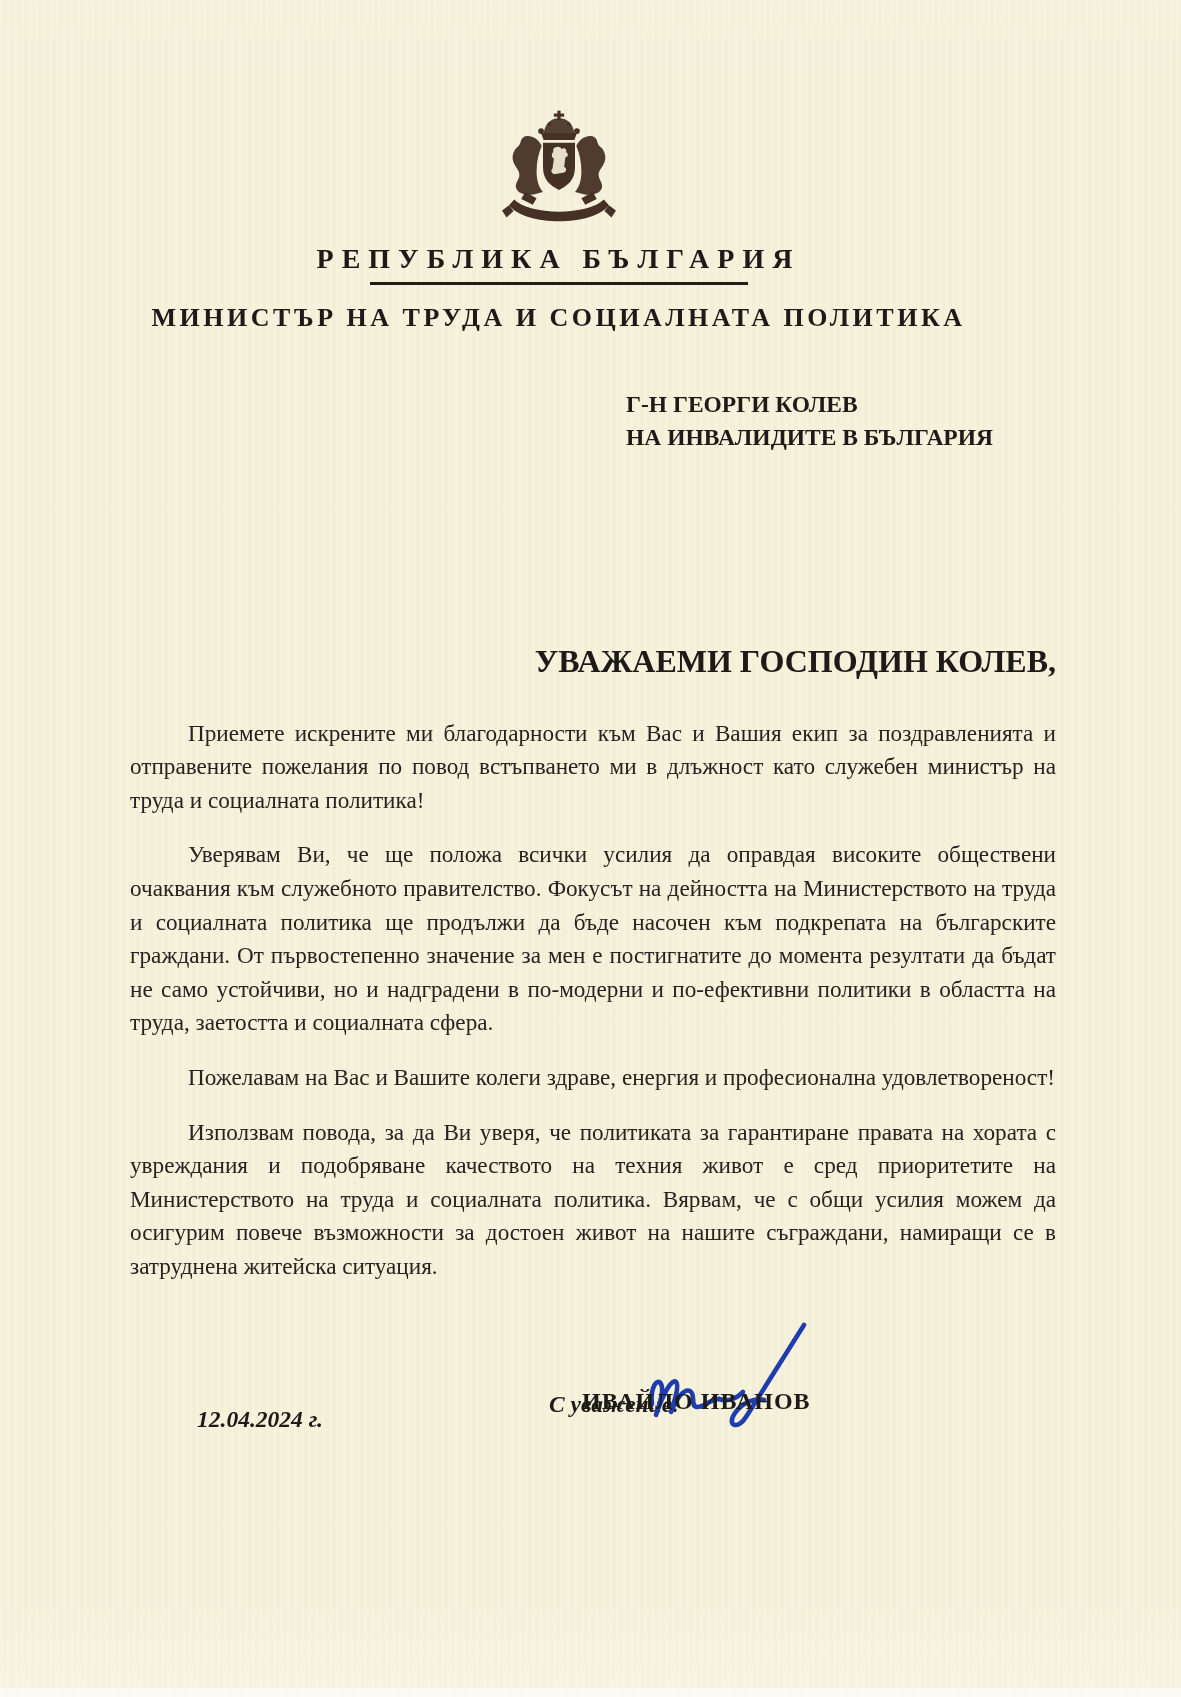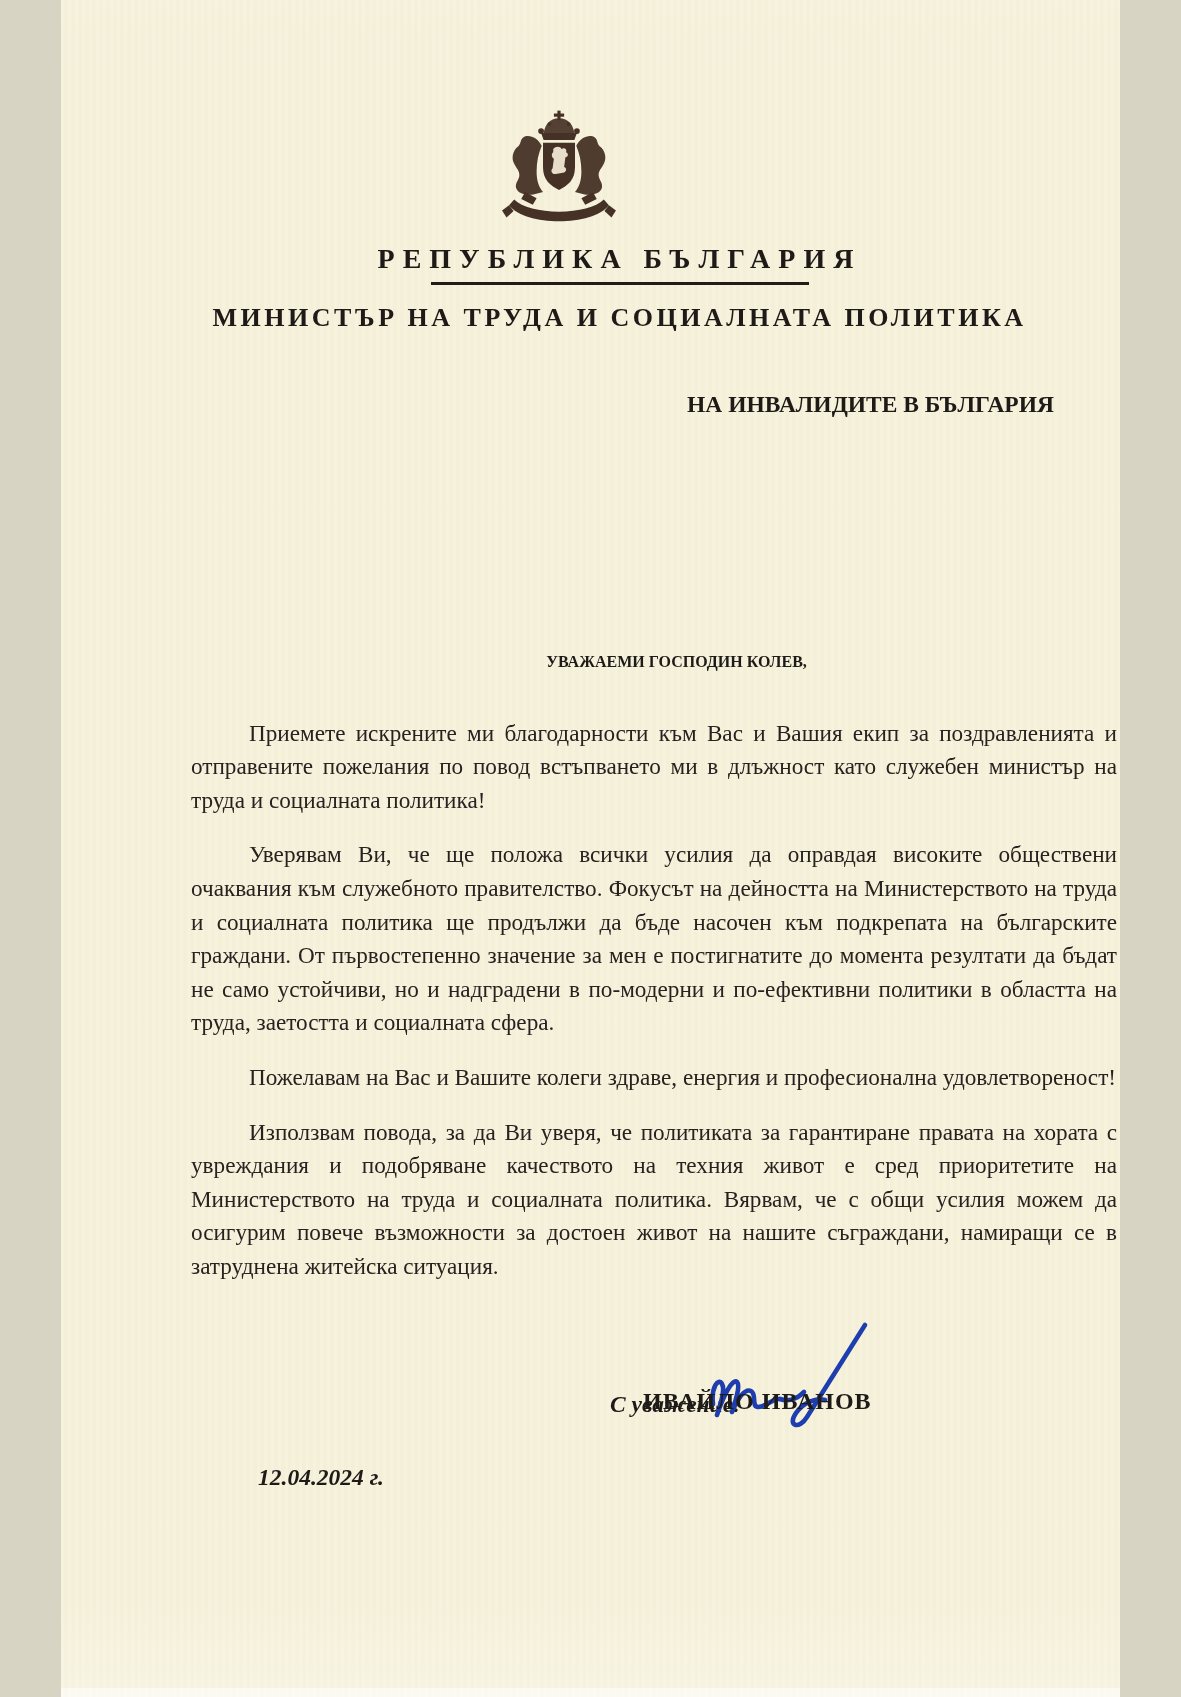--- a/index.html
+++ b/index.html
@@ -6,21 +6,21 @@
   :root{
     --paper:#f7f2db;
     --ink:#262220;
     --ink-strong:#1d1a18;
     --sig:#1e3eb0;
     --emblem:#463126;
   }
   html,body{margin:0;padding:0;background:#d8d4c4;}
   .page{
     position:relative;
-    width:1059px;height:1697px;
+    width:1181px;height:1697px;
     margin:0 auto;
     background:var(--paper);
     background-image:
       linear-gradient(180deg, rgba(255,255,255,.05) 0%, rgba(0,0,0,0) 6%, rgba(0,0,0,0) 94%, rgba(255,255,255,.25) 100%),
       repeating-linear-gradient(90deg, rgba(255,255,255,.025) 0 3px, rgba(0,0,0,.012) 3px 7px);
     color:var(--ink);
     font-family:"Liberation Serif","DejaVu Serif",serif;
     overflow:hidden;
   }
   .bottom-fade{position:absolute;left:0;right:0;bottom:0;height:9px;background:rgba(255,255,255,.5);}
@@ -56,37 +56,37 @@
     color:var(--ink-strong);
   }
 
   
   .letter-body{
     position:absolute;left:130px;top:645px;width:926px;
     font-size:23.2px;line-height:33.6px;
     text-align:justify;
   }
   .salutation{
-    font-weight:bold;font-size:16px;color:var(--ink-strong);
-    padding-left:45px;margin:0 0 38px 0;text-align:center;
+    font-weight:bold;font-size:32px;color:var(--ink-strong);
+    padding-left:45px;margin:0 0 38px 0;text-align:right;
   }
   .letter-body p.para{margin:0 0 21px 0;text-indent:58px;}
 
   
   .signoff-label{
     position:absolute;left:549px;top:1391px;
     font-weight:bold;font-style:italic;font-size:23.5px;color:var(--ink-strong);
     white-space:nowrap;
   }
   .signature{
     position:absolute;left:642px;top:1318px;width:172px;height:128px;color:var(--sig);
   }
   .signature svg{width:100%;height:100%;}
   .date-line{
-    position:absolute;left:197px;top:1464px;
+    position:absolute;left:197px;top:1406px;
     font-weight:bold;font-style:italic;font-size:23.5px;color:var(--ink-strong);
     white-space:nowrap;
   }
   .signer-name{
     position:absolute;left:582px;top:1388px;
     font-weight:bold;font-size:24px;letter-spacing:1px;color:var(--ink-strong);
     white-space:nowrap;
   }
 </style>
 </head>
@@ -126,20 +126,21 @@
     </svg>
   </div>
 
   <div class="header-block">
     <div class="republic-line">РЕПУБЛИКА БЪЛГАРИЯ</div>
     <div class="header-rule"></div>
     <div class="minister-line">МИНИСТЪР НА ТРУДА И СОЦИАЛНАТА ПОЛИТИКА</div>
   </div>
 
   <div class="recipient">
+    <div>Г-Н ГЕОРГИ КОЛЕВ</div>
     <div>НА ИНВАЛИДИТЕ В БЪЛГАРИЯ</div>
   </div>
 
   <div class="letter-body">
     <p class="salutation">УВАЖАЕМИ ГОСПОДИН КОЛЕВ,</p>
     <p class="para">Приемете искрените ми благодарности към Вас и Вашия екип за поздравленията и отправените пожелания по повод встъпването ми в длъжност като служебен министър на труда и социалната политика!</p>
     <p class="para">Уверявам Ви, че ще положа всички усилия да оправдая високите обществени очаквания към служебното правителство. Фокусът на дейността на Министерството на труда и социалната политика ще продължи да бъде насочен към подкрепата на българските граждани. От първостепенно значение за мен е постигнатите до момента резултати да бъдат не само устойчиви, но и надградени в по-модерни и по-ефективни политики в областта на труда, заетостта и социалната сфера.</p>
     <p class="para">Пожелавам на Вас и Вашите колеги здраве, енергия и професионална удовлетвореност!</p>
     <p class="para">Използвам повода, за да Ви уверя, че политиката за гарантиране правата на хората с увреждания и подобряване качеството на техния живот е сред приоритетите на Министерството на труда и социалната политика. Вярвам, че с общи усилия можем да осигурим повече възможности за достоен живот на нашите съграждани, намиращи се в затруднена житейска ситуация.</p>
   </div>

